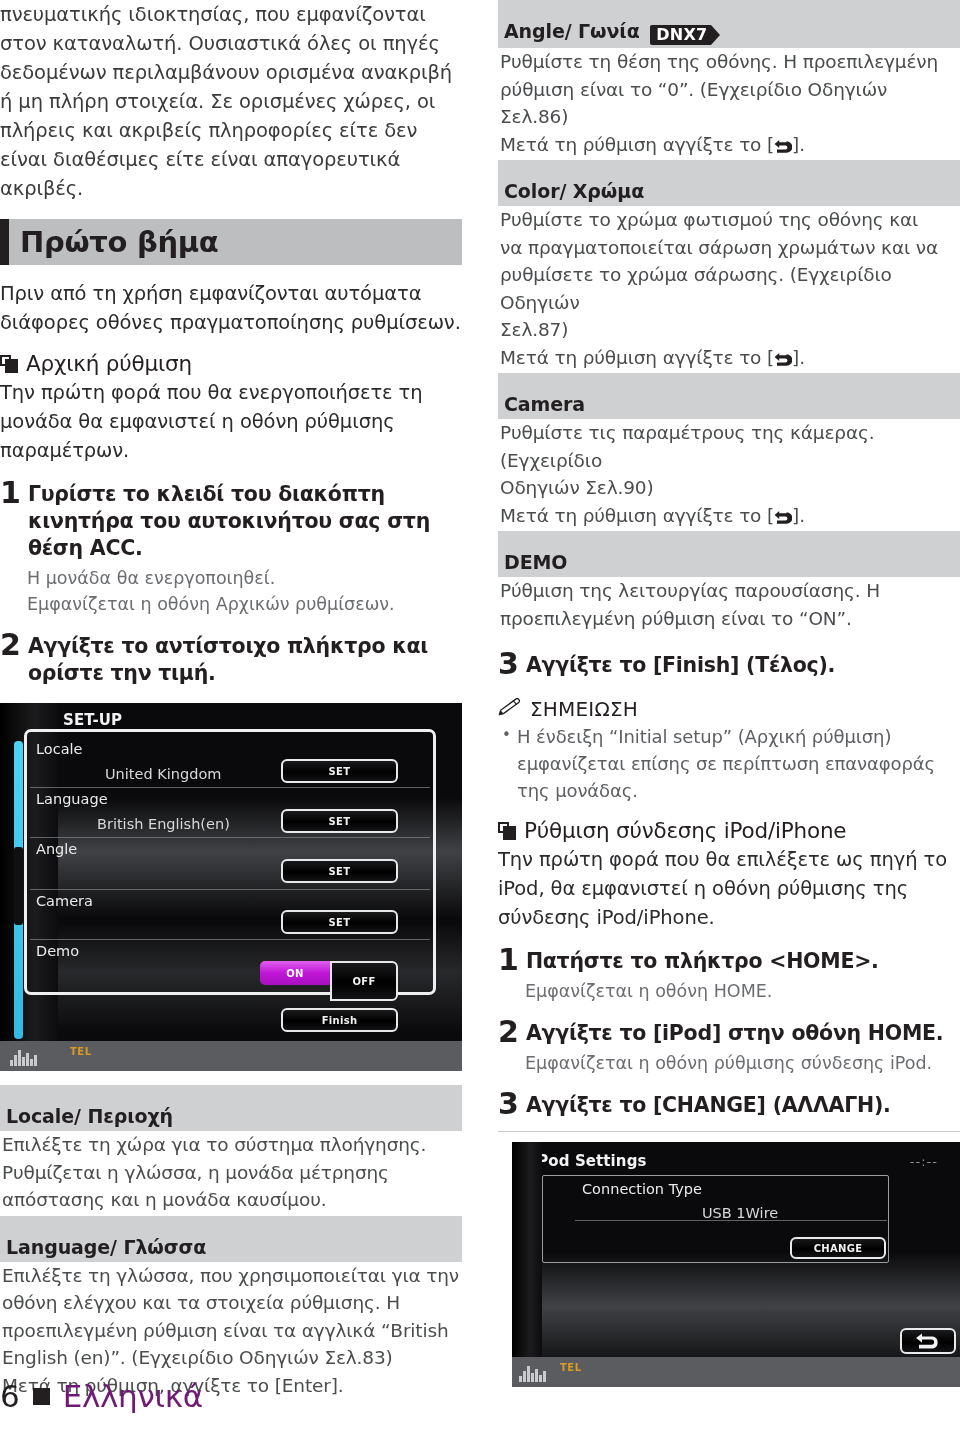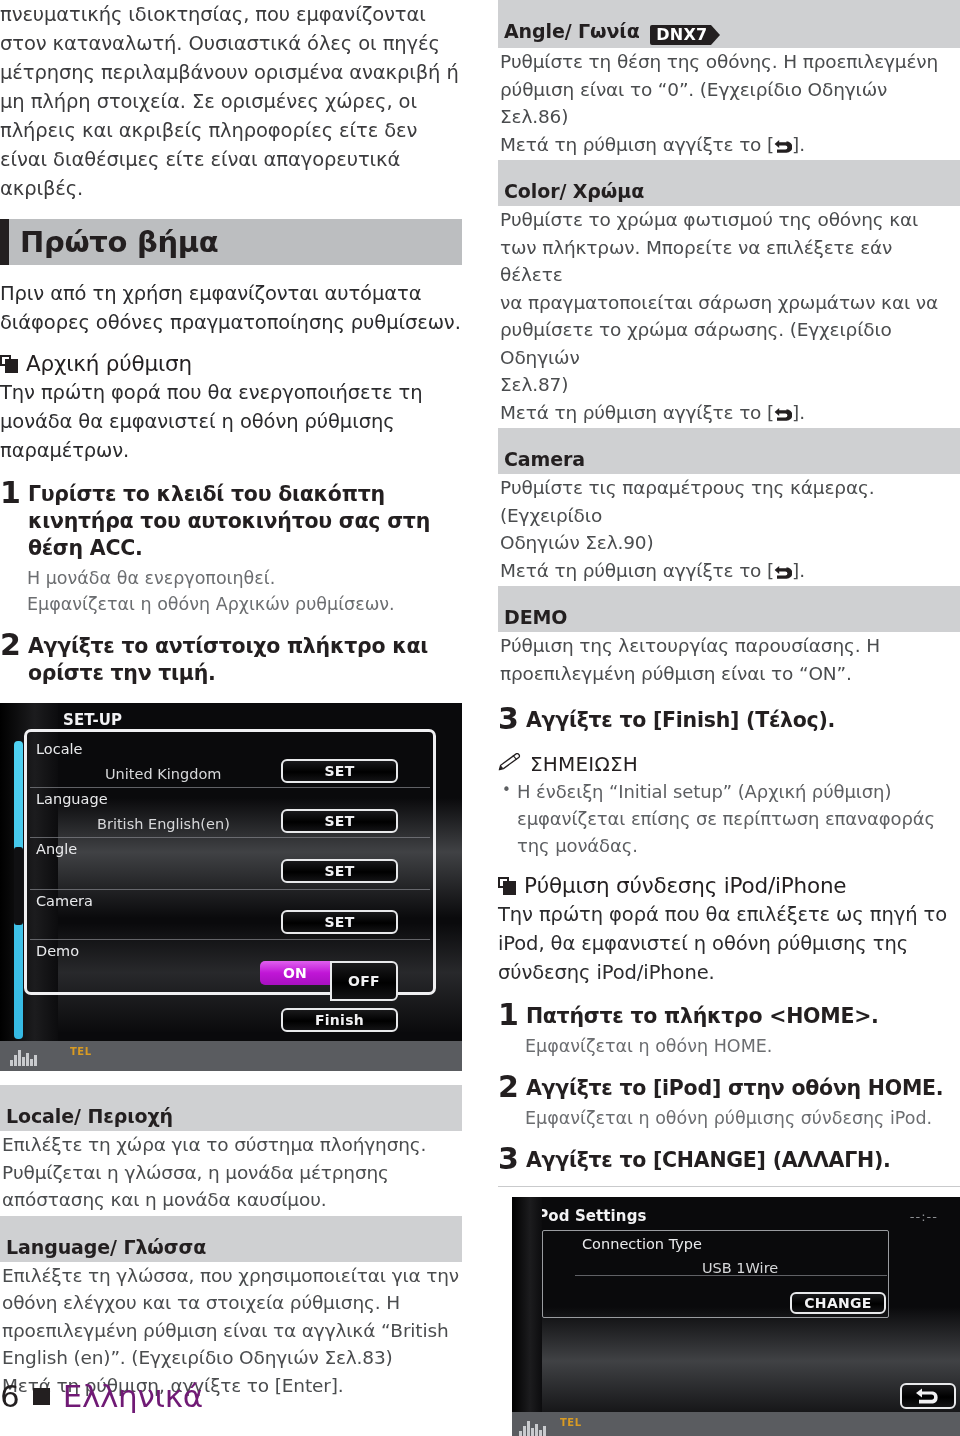--- a/index.html
+++ b/index.html
@@ -267,21 +267,21 @@
     background: #7d7f84;
     opacity: .75;
   }
   .dev-btn {
     position: absolute;
     box-sizing: border-box;
     border: 2px solid #e8e9eb;
     border-radius: 6px;
     background: linear-gradient(180deg,#1a1a1c 0%, #000 55%, #131315 100%);
     color: #f1f1f3;
-    font-size: 14px;
+    font-size: 10px;
     font-weight: bold;
     display: flex;
     align-items: center;
     justify-content: center;
     letter-spacing: 0.3px;
   }
   .dev-btn.on {
     background: linear-gradient(180deg,#e060ef 0%, #c016d6 50%, #a810c0 100%);
     border: none;
     border-radius: 5px 0 0 5px;
@@ -361,21 +361,21 @@
     margin-top: 12px;
   }
 </style>
 </head>
 <body>
 
 <div class="page">
 
   <div class="col col-left">
 
-    <div class="body-text">πνευματικής ιδιοκτησίας, που εμφανίζονται στον καταναλωτή. Ουσιαστικά όλες οι πηγές μέτρησης περιλαμβάνουν ορισμένα ανακριβή ή μη πλήρη στοιχεία. Σε ορισμένες χώρες, οι πλήρεις και ακριβείς πληροφορίες είτε δεν είναι διαθέσιμες είτε είναι απαγορευτικά ακριβές.</div>
+    <div class="body-text">πνευματικής ιδιοκτησίας, που εμφανίζονται στον καταναλωτή. Ουσιαστικά όλες οι πηγές δεδομένων περιλαμβάνουν ορισμένα ανακριβή ή μη πλήρη στοιχεία. Σε ορισμένες χώρες, οι πλήρεις και ακριβείς πληροφορίες είτε δεν είναι διαθέσιμες είτε είναι απαγορευτικά ακριβές.</div>
 
     <div class="chapter">
       <div class="bar"></div>
       <div class="txt">Πρώτο βήμα</div>
     </div>
 
     <div class="body-text dark">Πριν από τη χρήση εμφανίζονται αυτόματα διάφορες οθόνες πραγματοποίησης ρυθμίσεων.</div>
 
     <div class="sect-head">
       <span class="sq-icon">
@@ -474,21 +474,20 @@
     <div class="desc">
       <span>Μετά τη ρύθμιση αγγίξτε το [</span><span class="ret-arrow"><svg viewBox="0 0 18 15" width="18" height="15">
             <path d="M12.5 3.2 H5.2 V0.9 L0.6 4.9 L5.2 8.9 V6.6 H11.4 a2 2 0 0 1 0 4.0 H3.0 v3.2 h9.5 a5.6 5.6 0 0 0 0-11.6 z" fill="#231f20"></path>
           </svg></span><span>].</span>
     </div>
 
     <div class="label-bar">
       <span>Color/ Χρώμα</span>
     </div>
     <div class="desc">Ρυθμίστε το χρώμα φωτισμού της οθόνης και</div>
-    <div class="desc">των πλήκτρων. Μπορείτε να επιλέξετε εάν θέλετε</div>
     <div class="desc">να πραγματοποιείται σάρωση χρωμάτων και να</div>
     <div class="desc">ρυθμίσετε το χρώμα σάρωσης. (Εγχειρίδιο Οδηγιών</div>
     <div class="desc">Σελ.87)</div>
     <div class="desc">
       <span>Μετά τη ρύθμιση αγγίξτε το [</span><span class="ret-arrow"><svg viewBox="0 0 18 15" width="18" height="15">
             <path d="M12.5 3.2 H5.2 V0.9 L0.6 4.9 L5.2 8.9 V6.6 H11.4 a2 2 0 0 1 0 4.0 H3.0 v3.2 h9.5 a5.6 5.6 0 0 0 0-11.6 z" fill="#231f20"></path>
           </svg></span><span>].</span>
     </div>
 
     <div class="label-bar">

